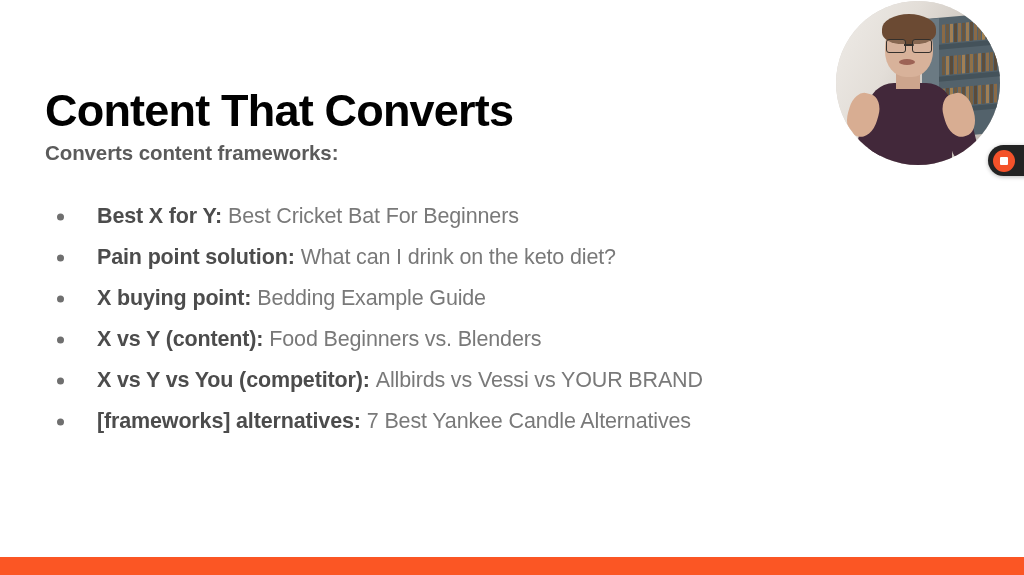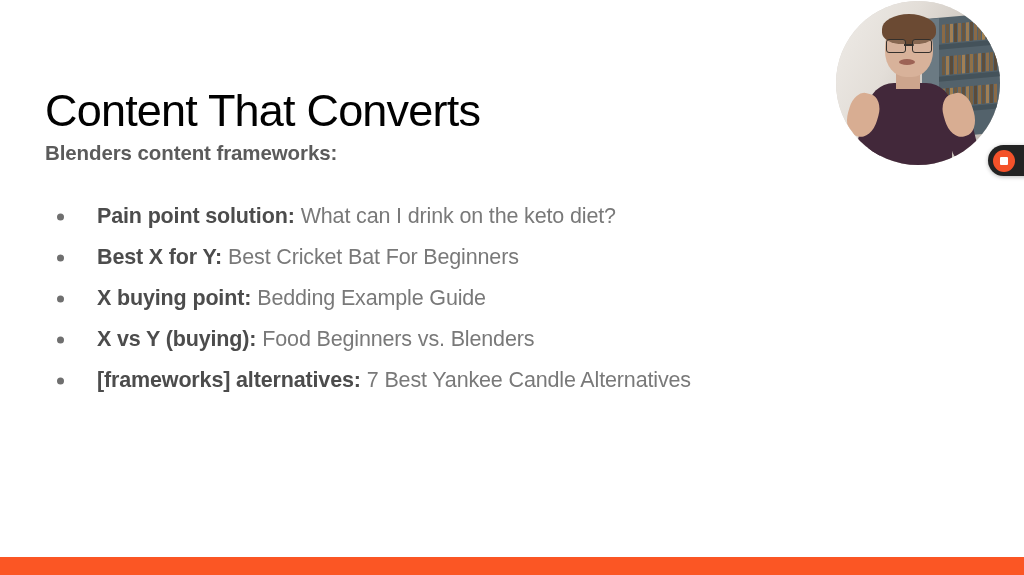--- a/index.html
+++ b/index.html
@@ -20,21 +20,21 @@
     inset: 0;
     background: #ffffff;
   }
 
   
   .slide-title {
     position: absolute;
     left: 45px;
     top: 57px;
     font-size: 45px;
-    font-weight: 400;
+    font-weight: 700;
     color: #010101;
     letter-spacing: -0.8px;
     line-height: 1.05;
     white-space: nowrap;
   }
 
   
   .slide-subtitle {
     position: absolute;
     left: 45px;
@@ -280,48 +280,53 @@
     display: block;
   }
 </style>
 </head>
 <body>
 
 <div class="slide">
 
   <h1 class="slide-title">Content That Converts</h1>
 
-  <div class="slide-subtitle">Blenders content frameworks:</div>
+  <div class="slide-subtitle">Converts content frameworks:</div>
 
   <ul class="bullet-list">
+
+    <li class="bullet-item">
+      <span class="bullet-dot"></span>
+      <span class="bullet-label">Best X for Y:</span>
+      <span class="bullet-text">Best Cricket Bat For Beginners</span>
+    </li>
 
     <li class="bullet-item">
       <span class="bullet-dot"></span>
       <span class="bullet-label">Pain point solution:</span>
       <span class="bullet-text">What can I drink on the keto diet?</span>
     </li>
 
     <li class="bullet-item">
       <span class="bullet-dot"></span>
-      <span class="bullet-label">Best X for Y:</span>
-      <span class="bullet-text">Best Cricket Bat For Beginners</span>
-    </li>
-
-    <li class="bullet-item">
-      <span class="bullet-dot"></span>
       <span class="bullet-label">X buying point:</span>
       <span class="bullet-text">Bedding Example Guide</span>
     </li>
 
     <li class="bullet-item">
       <span class="bullet-dot"></span>
-      <span class="bullet-label">X vs Y (buying):</span>
+      <span class="bullet-label">X vs Y (content):</span>
       <span class="bullet-text">Food Beginners vs. Blenders</span>
     </li>
 
+    <li class="bullet-item">
+      <span class="bullet-dot"></span>
+      <span class="bullet-label">X vs Y vs You (competitor):</span>
+      <span class="bullet-text">Allbirds vs Vessi vs YOUR BRAND</span>
+    </li>
 
     <li class="bullet-item">
       <span class="bullet-dot"></span>
       <span class="bullet-label">[frameworks] alternatives:</span>
       <span class="bullet-text">7 Best Yankee Candle Alternatives</span>
     </li>
 
   </ul>
 
   <div class="accent-bar"></div>

